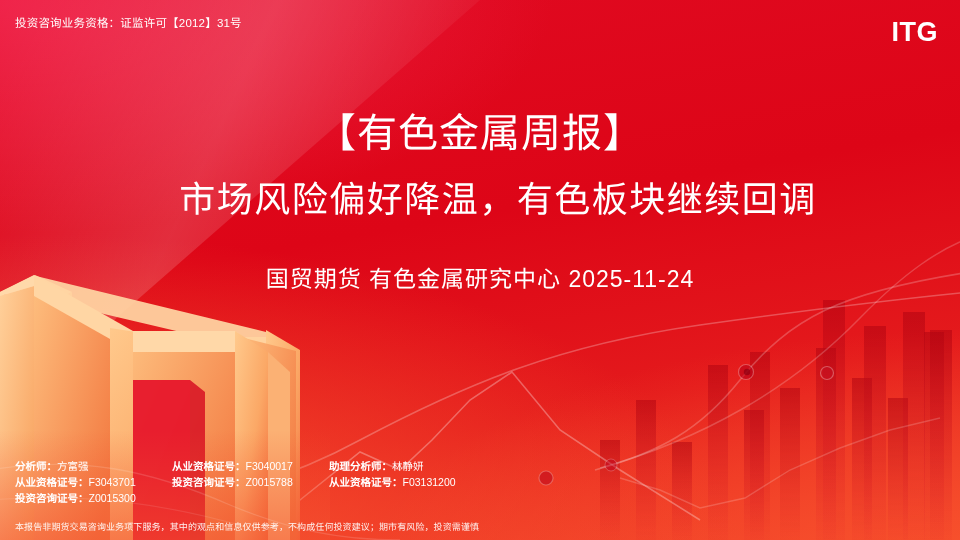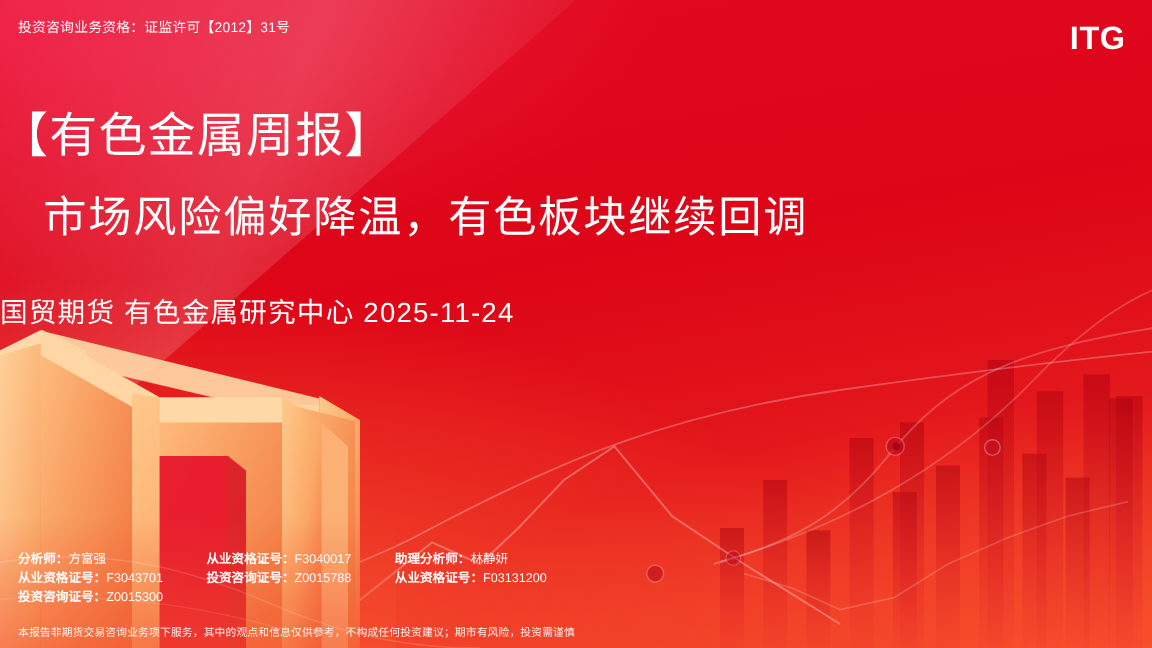--- a/index.html
+++ b/index.html
@@ -66,22 +66,22 @@
     font-weight: 700;
     letter-spacing: 1px;
     line-height: 1;
   }
 
   
   .hero {
     position: absolute;
     left: 0;
     right: 0;
-    top: 89px;
-    text-align: left;
+    top: 108px;
+    text-align: center;
     color: #ffffff;
   }
   .hero-title {
     font-size: 40px;
     font-weight: 400;
     letter-spacing: 1px;
     line-height: 1.28;
     white-space: nowrap;
   }
   .hero-subtitle {

